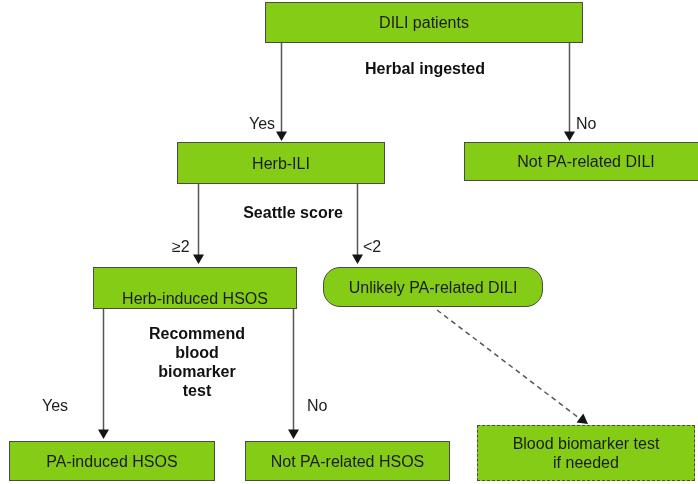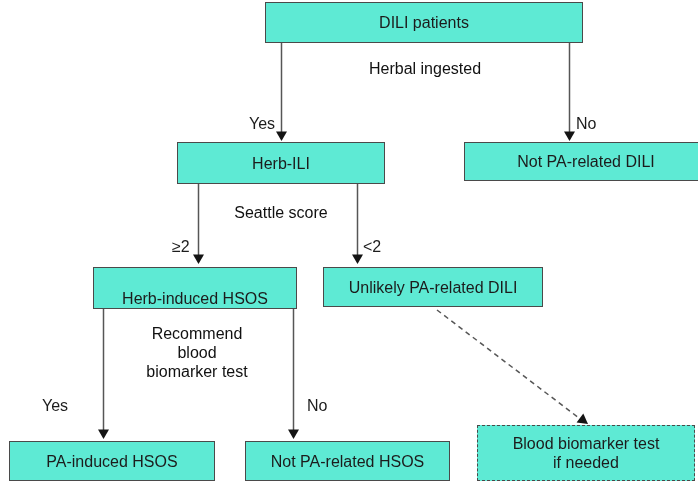--- a/index.html
+++ b/index.html
@@ -9,65 +9,65 @@
     height: 484px;
     background: #ffffff;
     font-family: "Liberation Sans", "DejaVu Sans", sans-serif;
     color: #1c1c1c;
     overflow: hidden;
   }
   .node {
     position: absolute;
     box-sizing: border-box;
     border: 1px solid #4a4a4a;
-    background: #5eead4;
+    background: #84cc16;
     display: flex;
     align-items: center;
     justify-content: center;
     text-align: center;
     font-size: 16px;
     line-height: 19px;
     color: #1c1c1c;
   }
   .node.dashed { border: 1px dashed #4a4a4a; justify-content: center; }
   .edge-label {
     position: absolute;
     font-size: 16px;
     line-height: 18px;
     color: #1c1c1c;
     white-space: nowrap;
     margin-top: 36px;
   }
   .decision-label {
     position: absolute;
     font-size: 16px;
-    font-weight: normal;
+    font-weight: bold;
     color: #111111;
     text-align: center;
     line-height: 19px;
   }
   svg.connectors {
     position: absolute;
     left: 0; top: 0;
     pointer-events: none;
   }
 
   
   #n-dili      { left:265px; top:2px;   width:318px; height:41px; }
   #n-herbili   { left:177px; top:142px; width:208px; height:42px; }
   #n-notpadili { left:464px; top:142px; width:244px; height:39px; }
   #n-herbhsos  { left:93px;  top:267px; width:204px; height:42px;align-items:flex-end; }
-  #n-unlikely  { left:323px; top:267px; width:220px; height:40px; }
+  #n-unlikely  { left:323px; top:267px; width:220px; height:40px;border-radius:17px; }
   #n-pahsos    { left:9px;   top:441px; width:206px; height:40px; }
   #n-notpahsos { left:245px; top:441px; width:205px; height:40px; }
   #n-bloodtest { left:477px; top:425px; width:218px; height:56px; }
 
   
   #l-herbal    { left:325px; top:59px;  width:200px; }
-  #l-seattle   { left:216px; top:203px; width:130px; }
+  #l-seattle   { left:228px; top:203px; width:130px; }
   #l-recommend { left:145px; top:324px; width:104px; }
   #l-yes1 { left:249px; top:79px; }
   #l-no1  { left:576px; top:79px; }
   #l-ge2  { left:172px; top:202px; }
   #l-lt2  { left:363px; top:202px; }
   #l-yes2 { left:42px;  top:361px; }
   #l-no2  { left:307px; top:361px; }
 </style>
 </head>
 <body>

